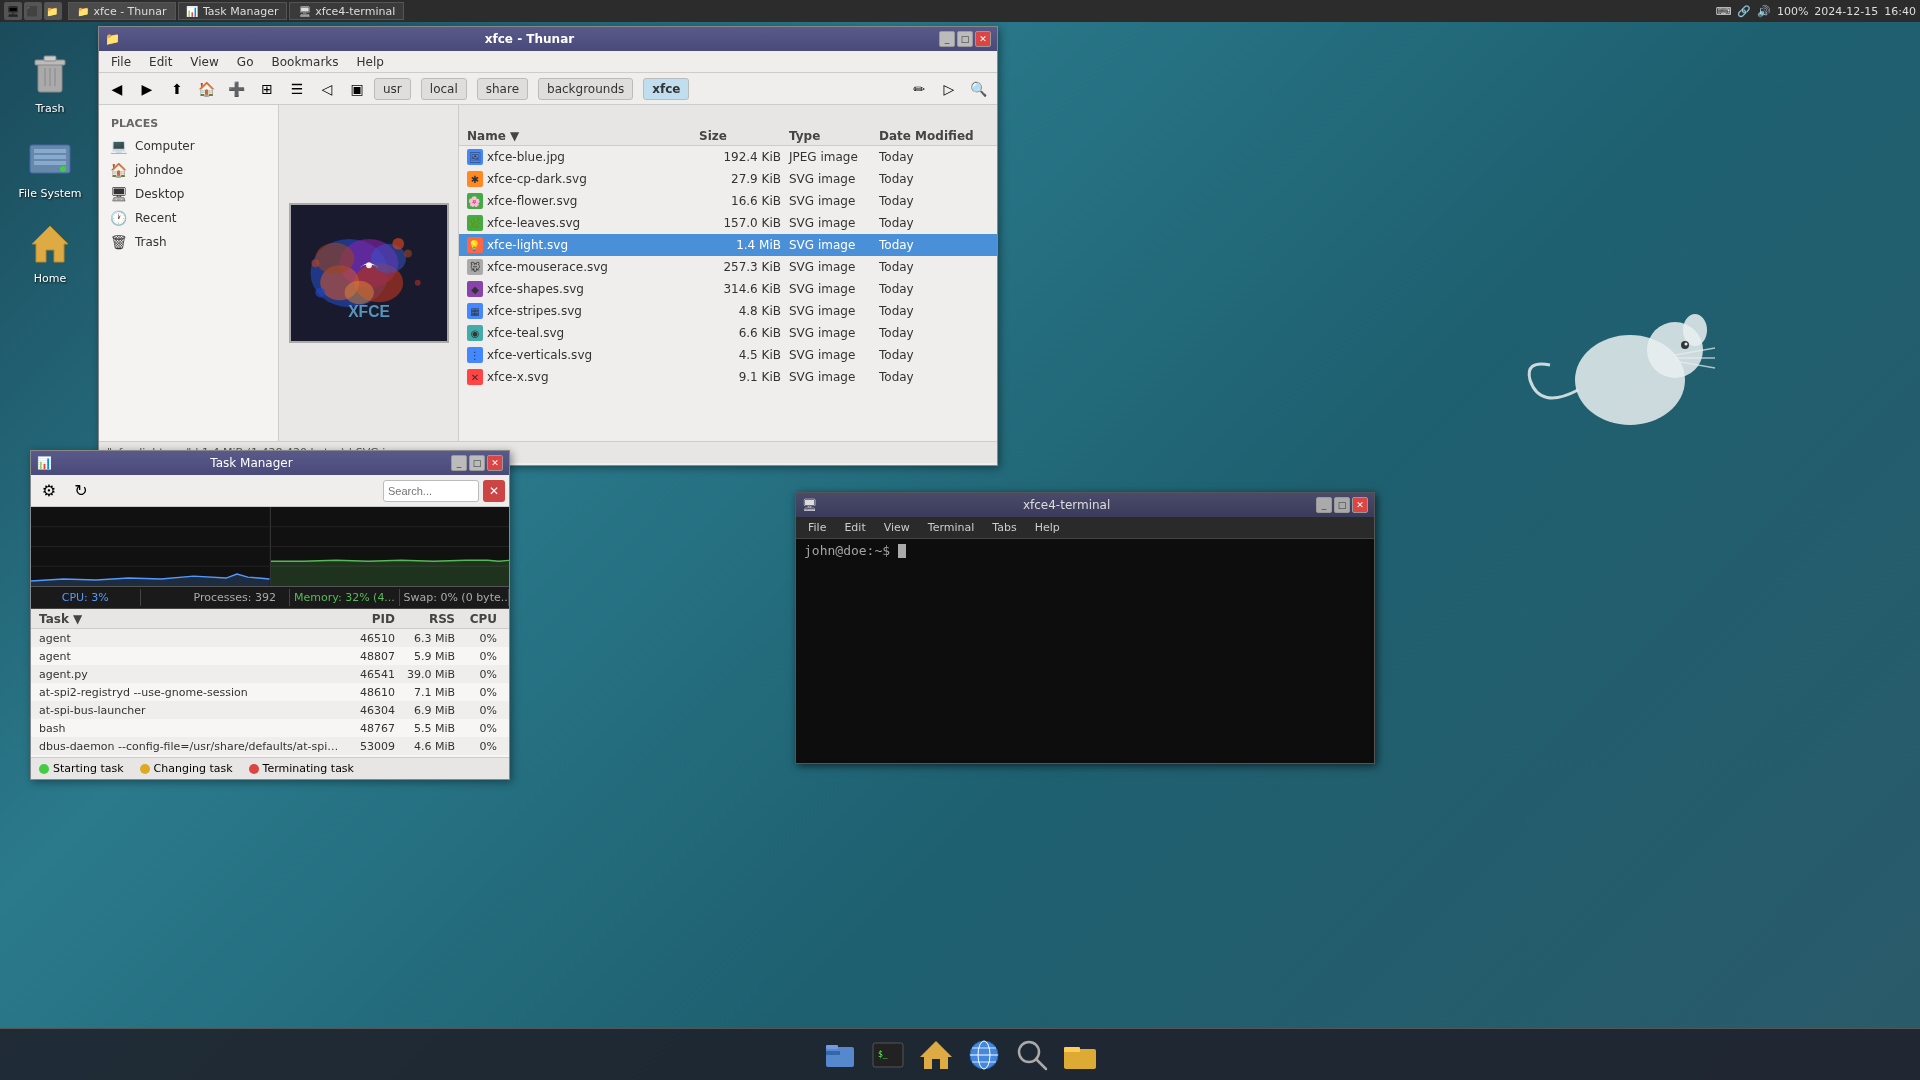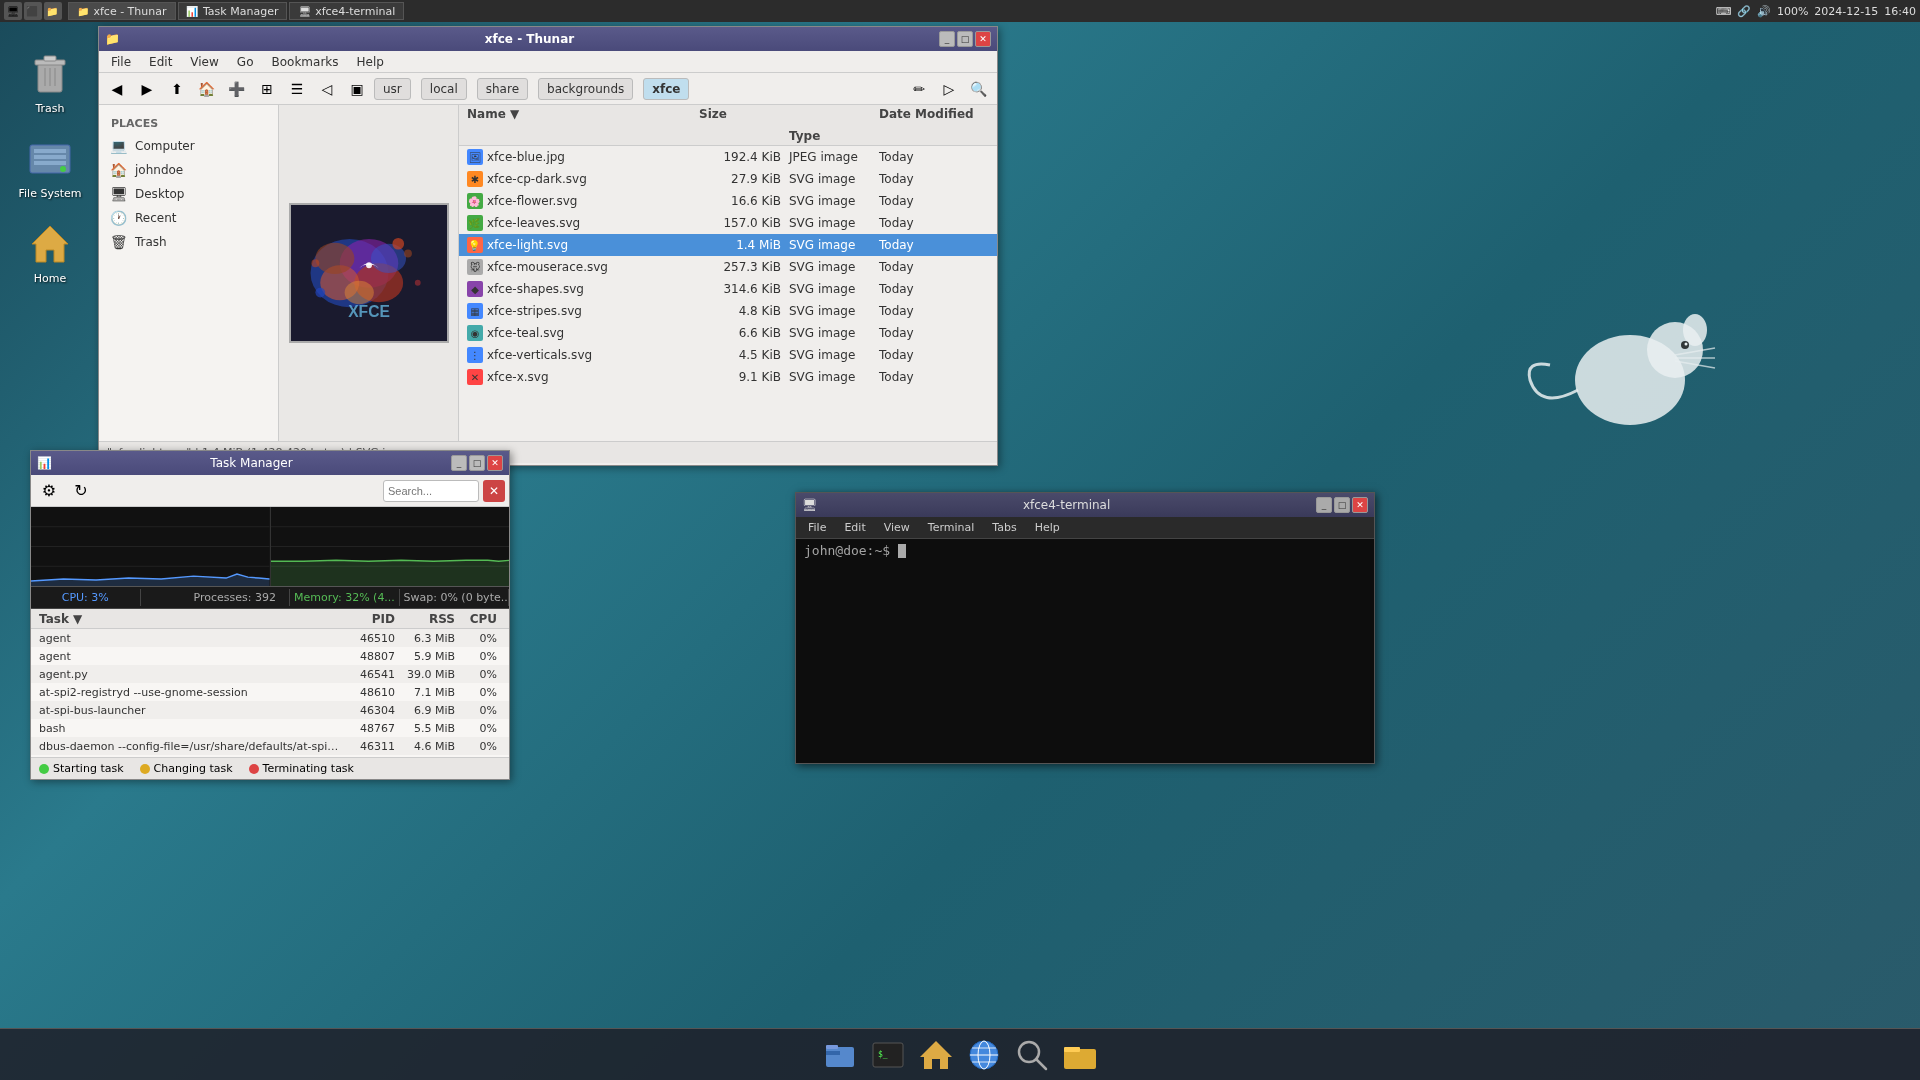--- a/index.html
+++ b/index.html
@@ -286,21 +286,21 @@
     }
 
     
     .file-list {
       flex: 1;
       overflow-y: auto;
     }
 
     .file-list-header {
       display: flex;
-      align-items: flex-start;
+      align-items: flex-end;
       padding: 2px 8px;
       background: #e8e6e4;
       border-bottom: 1px solid #ccc;
       font-size: 12px;
       font-weight: bold;
       color: #444;
     }
 
     .file-list-header .col-name { flex: 1; cursor: pointer; }
     .file-list-header .col-size { width: 90px; cursor: pointer; }
@@ -981,21 +981,21 @@
         <div class="task-col-cpu">0%</div>
       </div>
       <div class="task-row">
         <div class="task-col-name" style="overflow:hidden;white-space:nowrap;text-overflow:ellipsis;">bash</div>
         <div class="task-col-pid">48767</div>
         <div class="task-col-rss">5.5 MiB</div>
         <div class="task-col-cpu">0%</div>
       </div>
       <div class="task-row">
         <div class="task-col-name" style="overflow:hidden;white-space:nowrap;text-overflow:ellipsis;">dbus-daemon --config-file=/usr/share/defaults/at-spi2/a...</div>
-        <div class="task-col-pid">46311</div>
+        <div class="task-col-pid">53009</div>
         <div class="task-col-rss">4.6 MiB</div>
         <div class="task-col-cpu">0%</div>
       </div>
       <div class="task-row">
         <div class="task-col-name" style="overflow:hidden;white-space:nowrap;text-overflow:ellipsis;">dbus-daemon --session --address=systemd: --nofork -...</div>
         <div class="task-col-pid">46202</div>
         <div class="task-col-rss">5.5 MiB</div>
         <div class="task-col-cpu">0%</div>
       </div>
 

